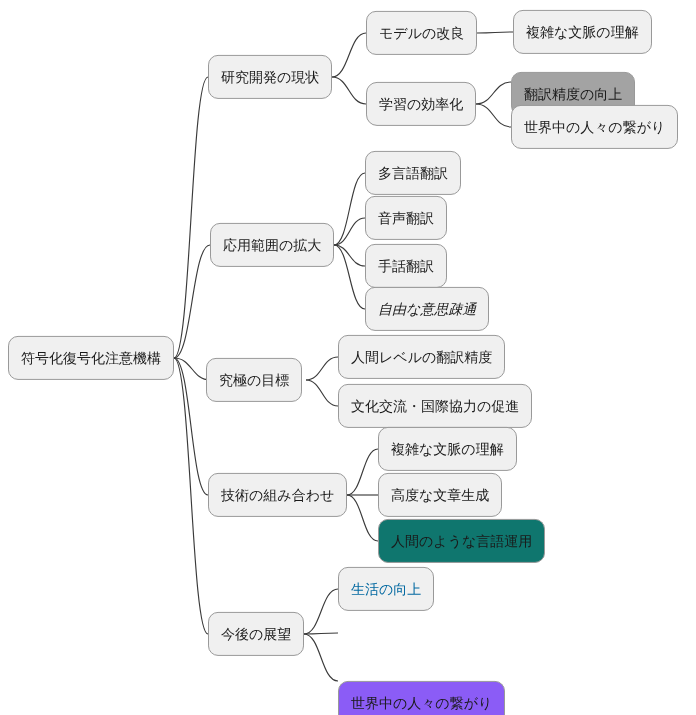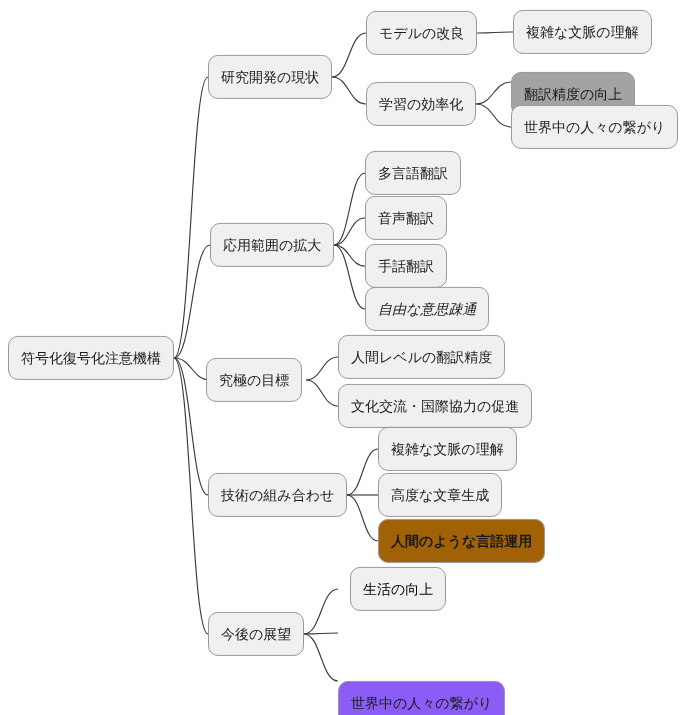--- a/index.html
+++ b/index.html
@@ -82,17 +82,17 @@
     <div class="node" style="left: 365px; top: 173px; background: rgb(240, 240, 240); border-color: rgb(153, 153, 153); color: rgb(26, 26, 26);">多言語翻訳</div>
     <div class="node" style="left: 365px; top: 218px; background: rgb(240, 240, 240); border-color: rgb(153, 153, 153); color: rgb(26, 26, 26);">音声翻訳</div>
     <div class="node" style="left: 365px; top: 266px; background: rgb(240, 240, 240); border-color: rgb(153, 153, 153); color: rgb(26, 26, 26);">手話翻訳</div>
     <div class="node" style="left: 365px; top: 309px; background: rgb(240, 240, 240); border-color: rgb(153, 153, 153); color: rgb(26, 26, 26); font-style: italic;">自由な意思疎通</div>
     <div class="node" style="left: 206px; top: 380px; background: rgb(240, 240, 240); border-color: rgb(153, 153, 153); color: rgb(26, 26, 26);">究極の目標</div>
     <div class="node" style="left: 338px; top: 357px; background: rgb(240, 240, 240); border-color: rgb(153, 153, 153); color: rgb(26, 26, 26);">人間レベルの翻訳精度</div>
     <div class="node" style="left: 338px; top: 406px; background: rgb(240, 240, 240); border-color: rgb(153, 153, 153); color: rgb(26, 26, 26);">文化交流・国際協力の促進</div>
     <div class="node" style="left: 208px; top: 495px; background: rgb(240, 240, 240); border-color: rgb(153, 153, 153); color: rgb(26, 26, 26);">技術の組み合わせ</div>
     <div class="node" style="left: 378px; top: 449px; background: rgb(240, 240, 240); border-color: rgb(153, 153, 153); color: rgb(26, 26, 26);">複雑な文脈の理解</div>
     <div class="node" style="left: 378px; top: 495px; background: rgb(240, 240, 240); border-color: rgb(153, 153, 153); color: rgb(26, 26, 26);">高度な文章生成</div>
-    <div class="node" style="left: 378px; top: 541px; background: #a16207; border-color: rgb(153, 153, 153); color: rgb(26, 26, 26); font-weight: bold;">人間のような言語運用</div>
+    <div class="node" style="left: 378px; top: 541px; background: #0f766e; border-color: rgb(153, 153, 153); color: rgb(26, 26, 26);">人間のような言語運用</div>
     <div class="node" style="left: 208px; top: 634px; background: rgb(240, 240, 240); border-color: rgb(153, 153, 153); color: rgb(26, 26, 26);">今後の展望</div>
-    <div class="node" style="left: 350px; top: 589px; background: rgb(240, 240, 240); border-color: rgb(153, 153, 153); color: #000000; text-align: right;">生活の向上</div>
+    <div class="node" style="left: 338px; top: 589px; background: rgb(240, 240, 240); border-color: rgb(153, 153, 153); color: #0369a1; text-align: right;">生活の向上</div>
     <div class="node" style="left: 338px; top: 703px; background: #8b5cf6; border-color: rgb(153, 153, 153); color: rgb(26, 26, 26);">世界中の人々の繋がり</div>
   </div>
 
 </body></html>

